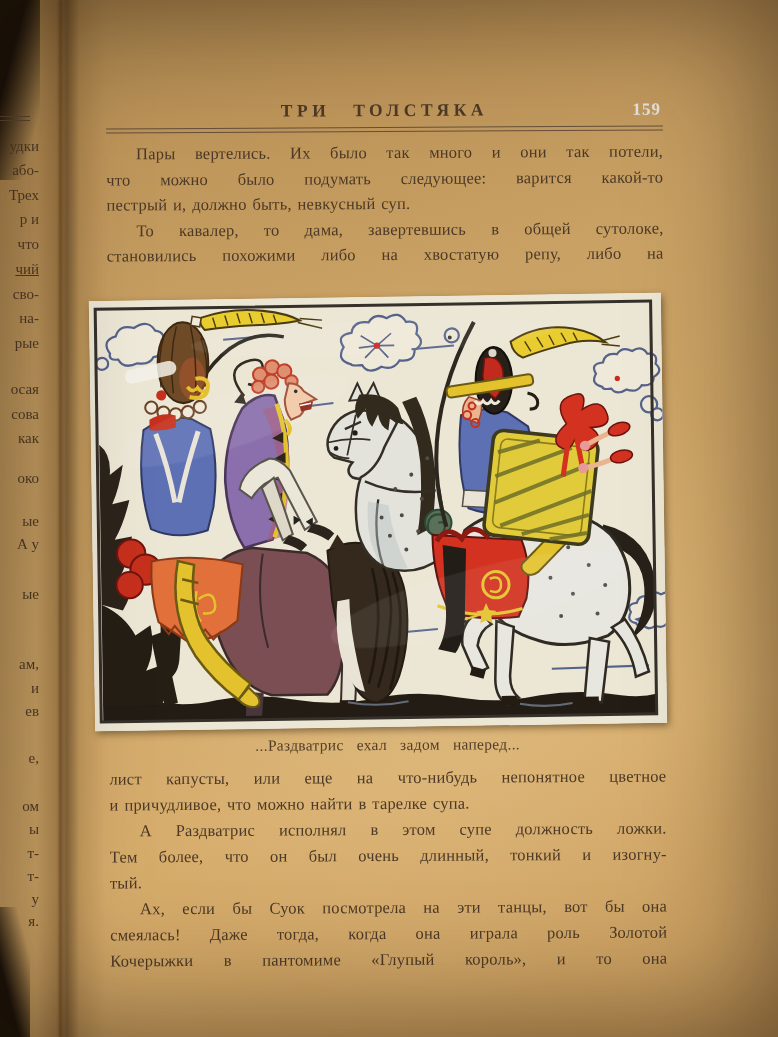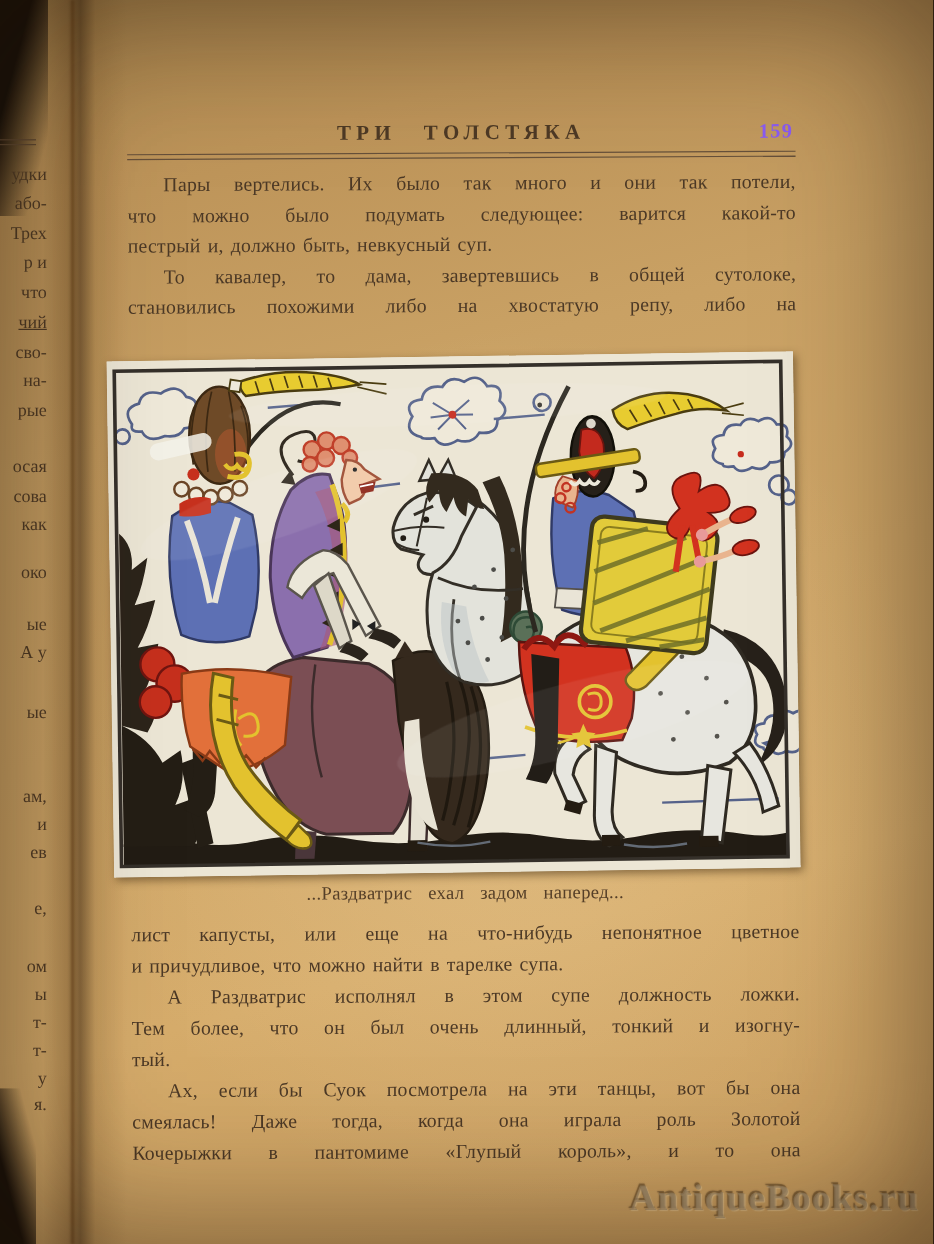--- a/index.html
+++ b/index.html
@@ -20,21 +20,21 @@
 
   .left-frags{position:absolute;left:0;top:0;width:44px;height:100%;}
   .frag{position:absolute;right:5px;font-size:15px;color:#503c27;white-space:nowrap;text-align:center;}
   .frag-rule{position:absolute;left:0;top:116px;width:30px;height:3px;
          border-top:1.5px solid #5d4832;border-bottom:1px solid #5d4832;}
 
   .content{position:absolute;inset:0;transform:rotate(-0.3deg);transform-origin:50% 50%;}
   .header-row{position:absolute;left:108px;top:100px;width:557px;height:24px;}
   .book-title{display:block;text-align:center;font-size:17.5px;font-weight:bold;
          letter-spacing:4.5px;word-spacing:14px;color:#4e3a25;}
-  .page-num{position:absolute;right:2px;top:1px;font-size:17px;letter-spacing:1px;color:#8b5cf6;font-weight:bold;}
+  .page-num{position:absolute;right:2px;top:1px;font-size:17px;letter-spacing:1px;color:#e5e5e5;font-weight:bold;}
   .double-rule{position:absolute;left:108px;top:127px;width:557px;height:3px;
          border-top:1.5px solid #66503a;border-bottom:1px solid #66503a;}
 
   .text-block{position:absolute;left:108px;width:557px;color:#4c3926;}
   .text-top{top:140px;}
   .text-bottom{top:765px;}
   .line{font-size:16.5px;line-height:25.6px;height:25.6px;text-align:justify;
         text-align-last:justify;word-spacing:1.5px;letter-spacing:0.2px;overflow:hidden;}
   .text-bottom .line{line-height:26px;height:26px;}
   .line.last{text-align-last:left;}
@@ -361,15 +361,14 @@
         <div class="line last">и причудливое, что можно найти в тарелке супа.</div>
         <div class="line indent">А Раздватрис исполнял в этом супе должность ложки.</div>
         <div class="line">Тем более, что он был очень длинный, тонкий и изогну-</div>
         <div class="line last">тый.</div>
         <div class="line indent">Ах, если бы Суок посмотрела на эти танцы, вот бы она</div>
         <div class="line">смеялась! Даже тогда, когда она играла роль Золотой</div>
         <div class="line">Кочерыжки в пантомиме «Глупый король», и то она</div>
       </div>
   </div>
 
-  <div class="watermark">AntiqueBooks.ru</div>
   <div class="vignette"></div>
 </div>
 
 </body></html>

